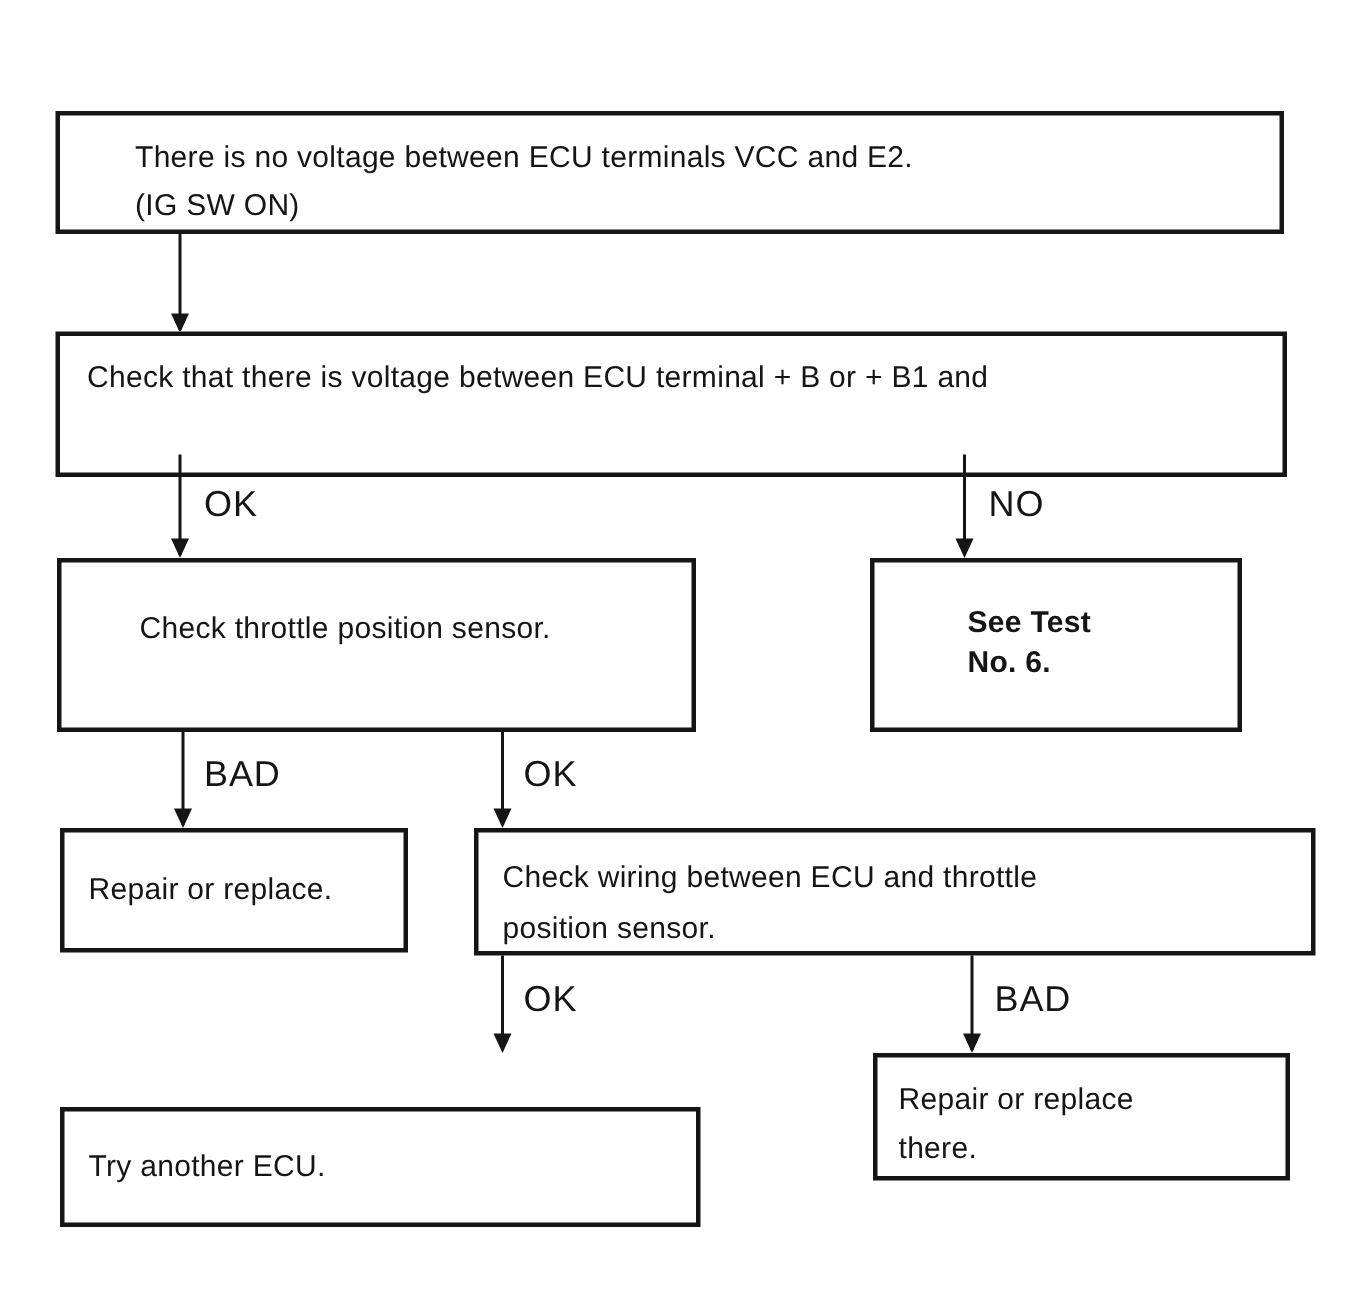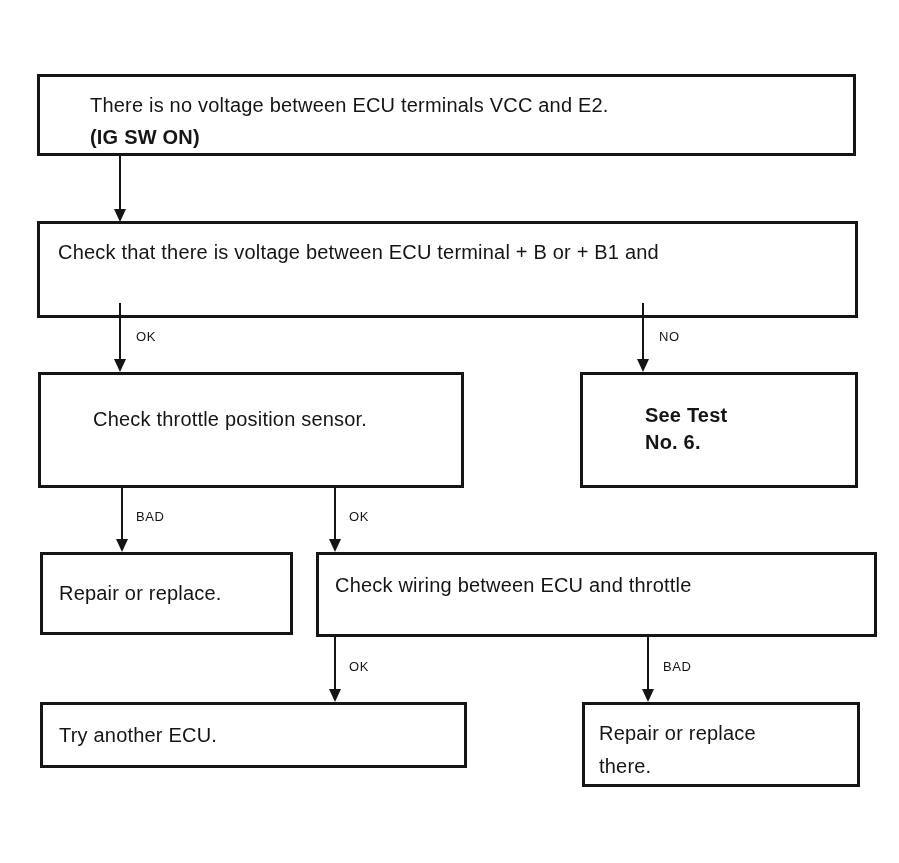--- a/index.html
+++ b/index.html
@@ -19,29 +19,29 @@
     color: var(--ink);
     overflow: hidden;
   }
   .flow-box {
     position: absolute;
     border: 3px solid var(--ink);
     background: var(--background);
     font-size: 20px;
     letter-spacing: 0.2px;
   }
-  .flow-box .bold { font-weight: bold; }
+  .flow-box .bold { font-weight: normal; }
 
   .box-b1 { left: 37px;  top: 74px;  width: 819px; height: 82px;  padding: 12px 20px 13px 50px; line-height: 32px; }
   .box-b2 { left: 37px;  top: 221px; width: 821px; height: 97px;  padding: 12px 16px 0 18px; line-height: 33px; }
   .box-b3 { left: 38px;  top: 372px; width: 426px; height: 116px; padding: 31px 10px 0 52px; line-height: 26px; }
-  .box-b4 { left: 580px; top: 372px; width: 278px; height: 116px; padding: 27px 10px 0 62px; line-height: 27px; font-weight: bold; }
-  .box-b5 { left: 40px;  top: 552px; width: 253px; height: 83px;  display: flex; align-items: center; padding: 0 0 0 16px; }
+  .box-b4 { left: 580px; top: 372px; width: 248px; height: 116px; padding: 27px 10px 0 62px; line-height: 27px; font-weight: bold; }
+  .box-b5 { left: 40px;  top: 552px; width: 232px; height: 83px;  display: flex; align-items: center; padding: 0 0 0 16px; }
   .box-b6 { left: 300px; top: 552px; width: 561px; height: 85px;  padding: 13px 10px 0 16px; line-height: 34px; margin-left: 16px; }
-  .box-b7 { left: 40px;  top: 702px; width: 427px; height: 66px;  display: flex; align-items: center; padding: 0 0 0 16px; }
+  .box-b7 { left: 40px;  top: 738px; width: 427px; height: 80px;  display: flex; align-items: center; padding: 0 0 0 16px; }
   .box-b8 { left: 582px; top: 702px; width: 278px; height: 85px;  padding: 12px 20px 0 14px; line-height: 33px; }
 
   .arrow {
     position: absolute;
     width: 2px;
     background: var(--ink);
   }
   .arrow::after {
     content: "";
     position: absolute;
@@ -55,21 +55,21 @@
   .arr-a1 { left: 119px; top: 156px; height: 64px; }
   .arr-a2 { left: 119px; top: 303px; height: 67px; }
   .arr-a3 { left: 642px; top: 303px; height: 67px; }
   .arr-a4 { left: 121px; top: 488px; height: 62px; }
   .arr-a5 { left: 334px; top: 488px; height: 62px; }
   .arr-a6 { left: 334px; top: 637px; height: 63px; }
   .arr-a7 { left: 647px; top: 637px; height: 63px; }
 
   .branch-label {
     position: absolute;
-    font-size: 13px;
+    font-size: 24px;
     letter-spacing: 0.6px;
     line-height: 22px;
   }
   .lbl-0 { left: 136px; top: 326px; }
   .lbl-1 { left: 659px; top: 326px; }
   .lbl-2 { left: 136px; top: 506px; }
   .lbl-3 { left: 349px; top: 506px; }
   .lbl-4 { left: 349px; top: 656px; }
   .lbl-5 { left: 663px; top: 656px; }
 </style>
@@ -105,20 +105,21 @@
   <div class="arrow arr-a4"></div>
   <div class="branch-label lbl-2">BAD</div>
   <div class="arrow arr-a5"></div>
   <div class="branch-label lbl-3">OK</div>
 
   <div class="flow-box box-b5">
     <div>Repair or replace.</div>
   </div>
   <div class="flow-box box-b6">
     <div>Check wiring between ECU and throttle</div>
+    <div>position sensor.</div>
   </div>
 
   <div class="arrow arr-a6"></div>
   <div class="branch-label lbl-4">OK</div>
   <div class="arrow arr-a7"></div>
   <div class="branch-label lbl-5">BAD</div>
 
   <div class="flow-box box-b7">
     <div>Try another ECU.</div>
   </div>

